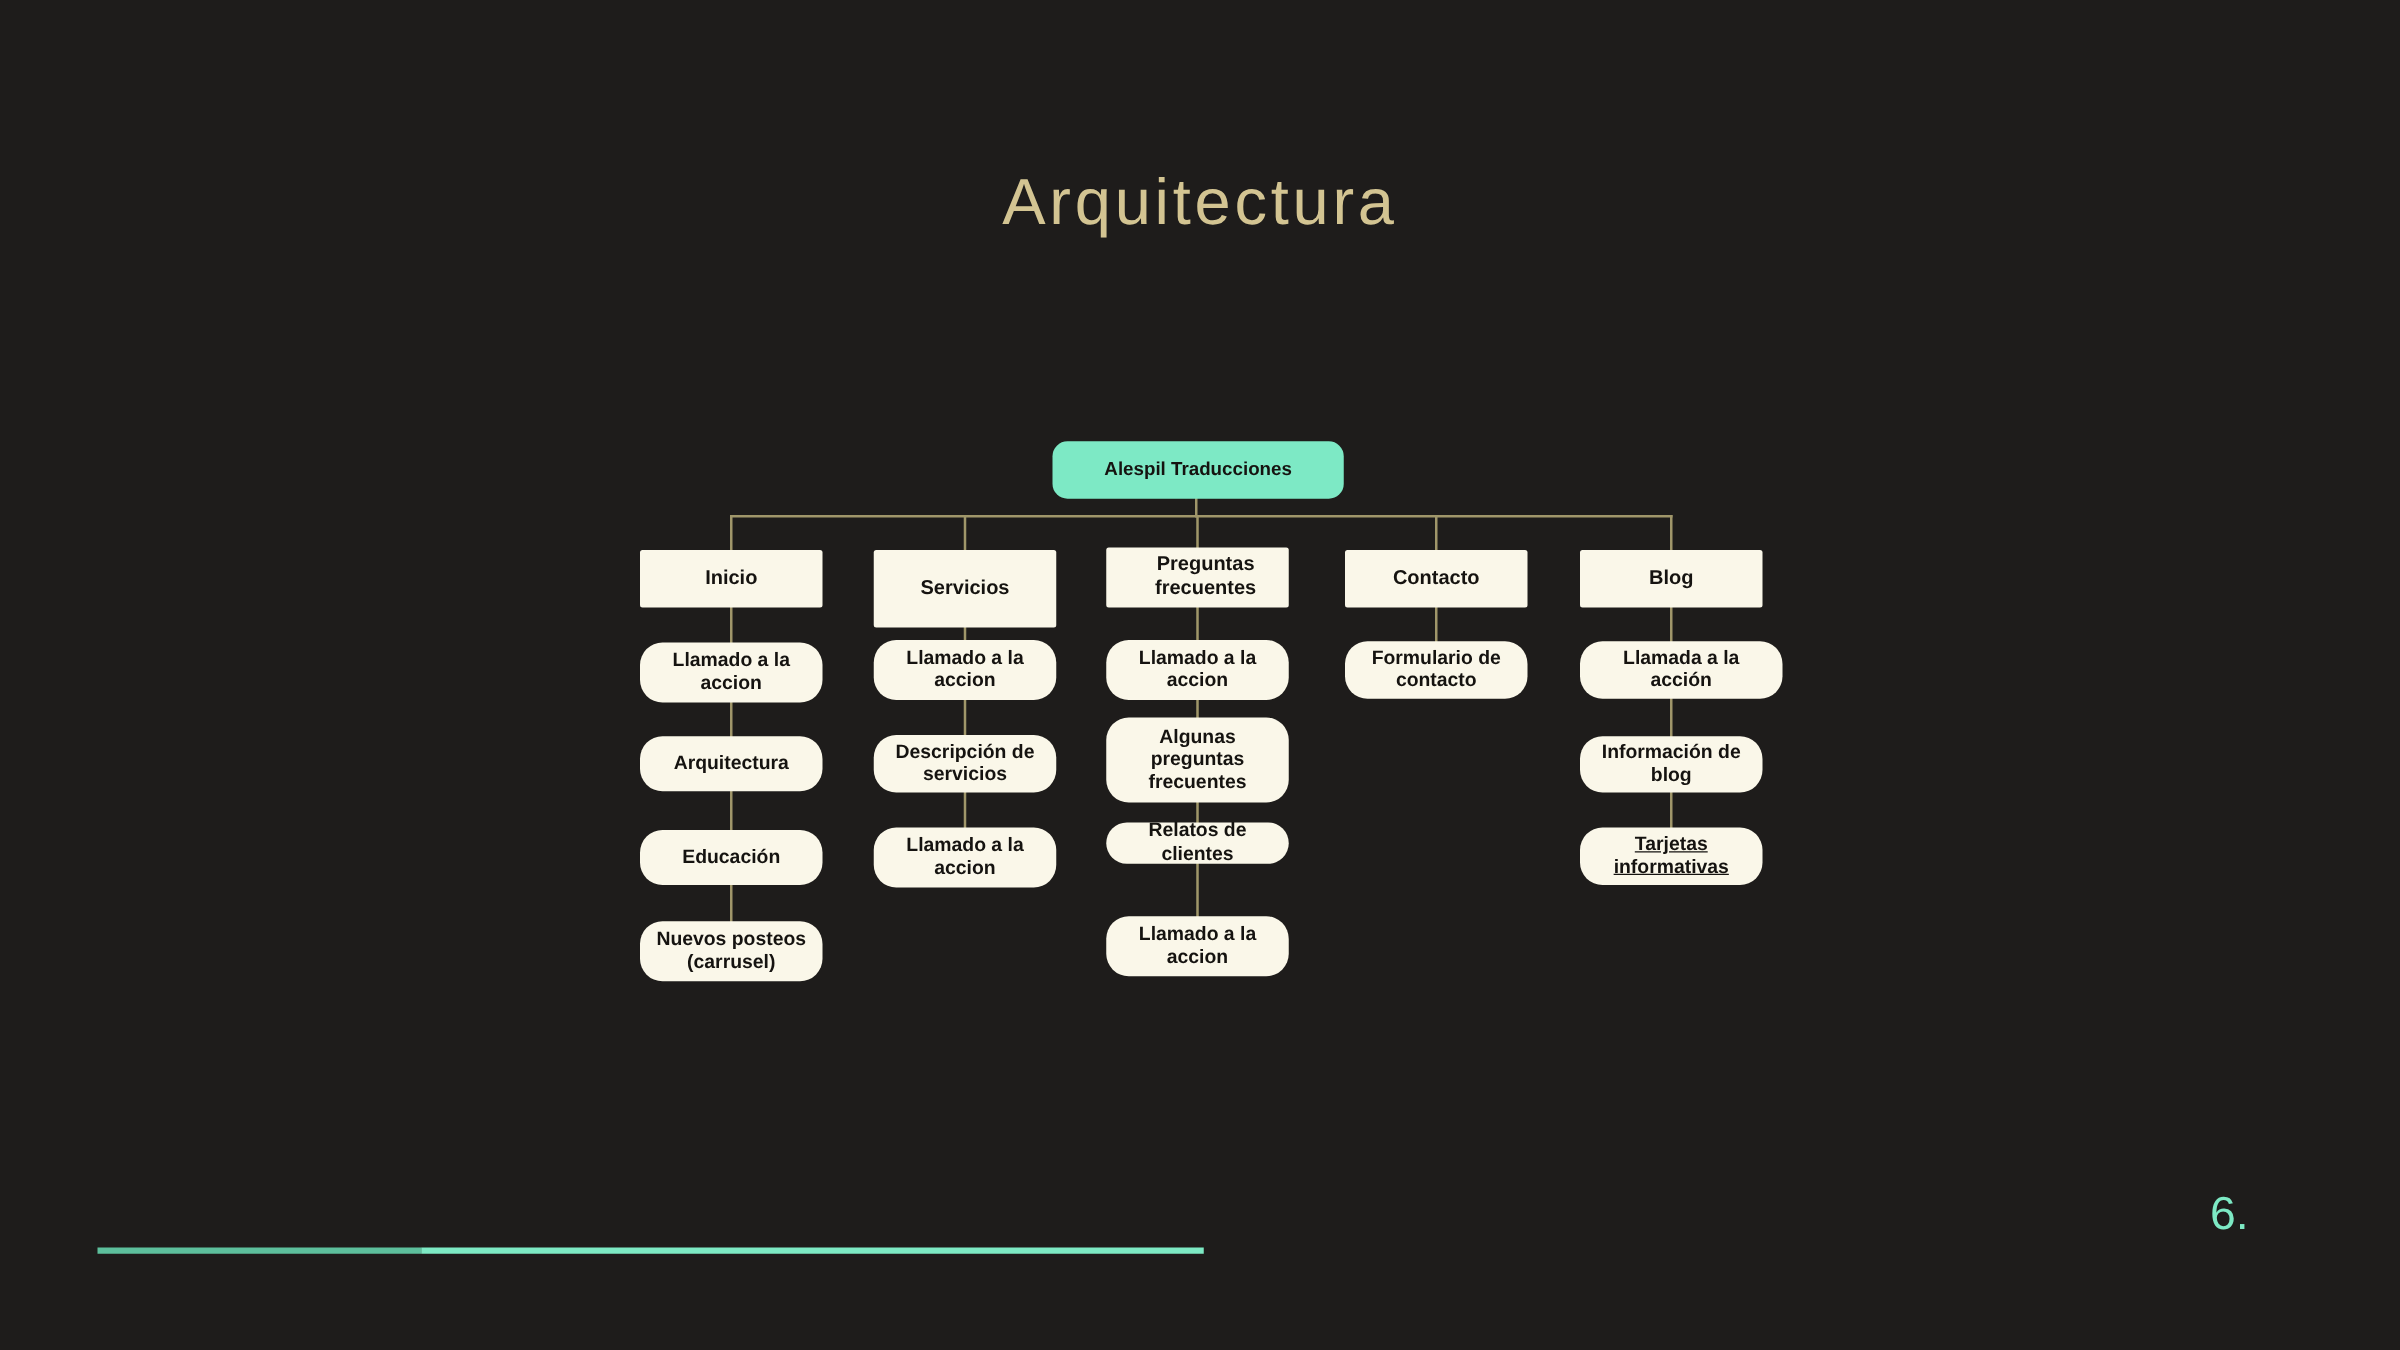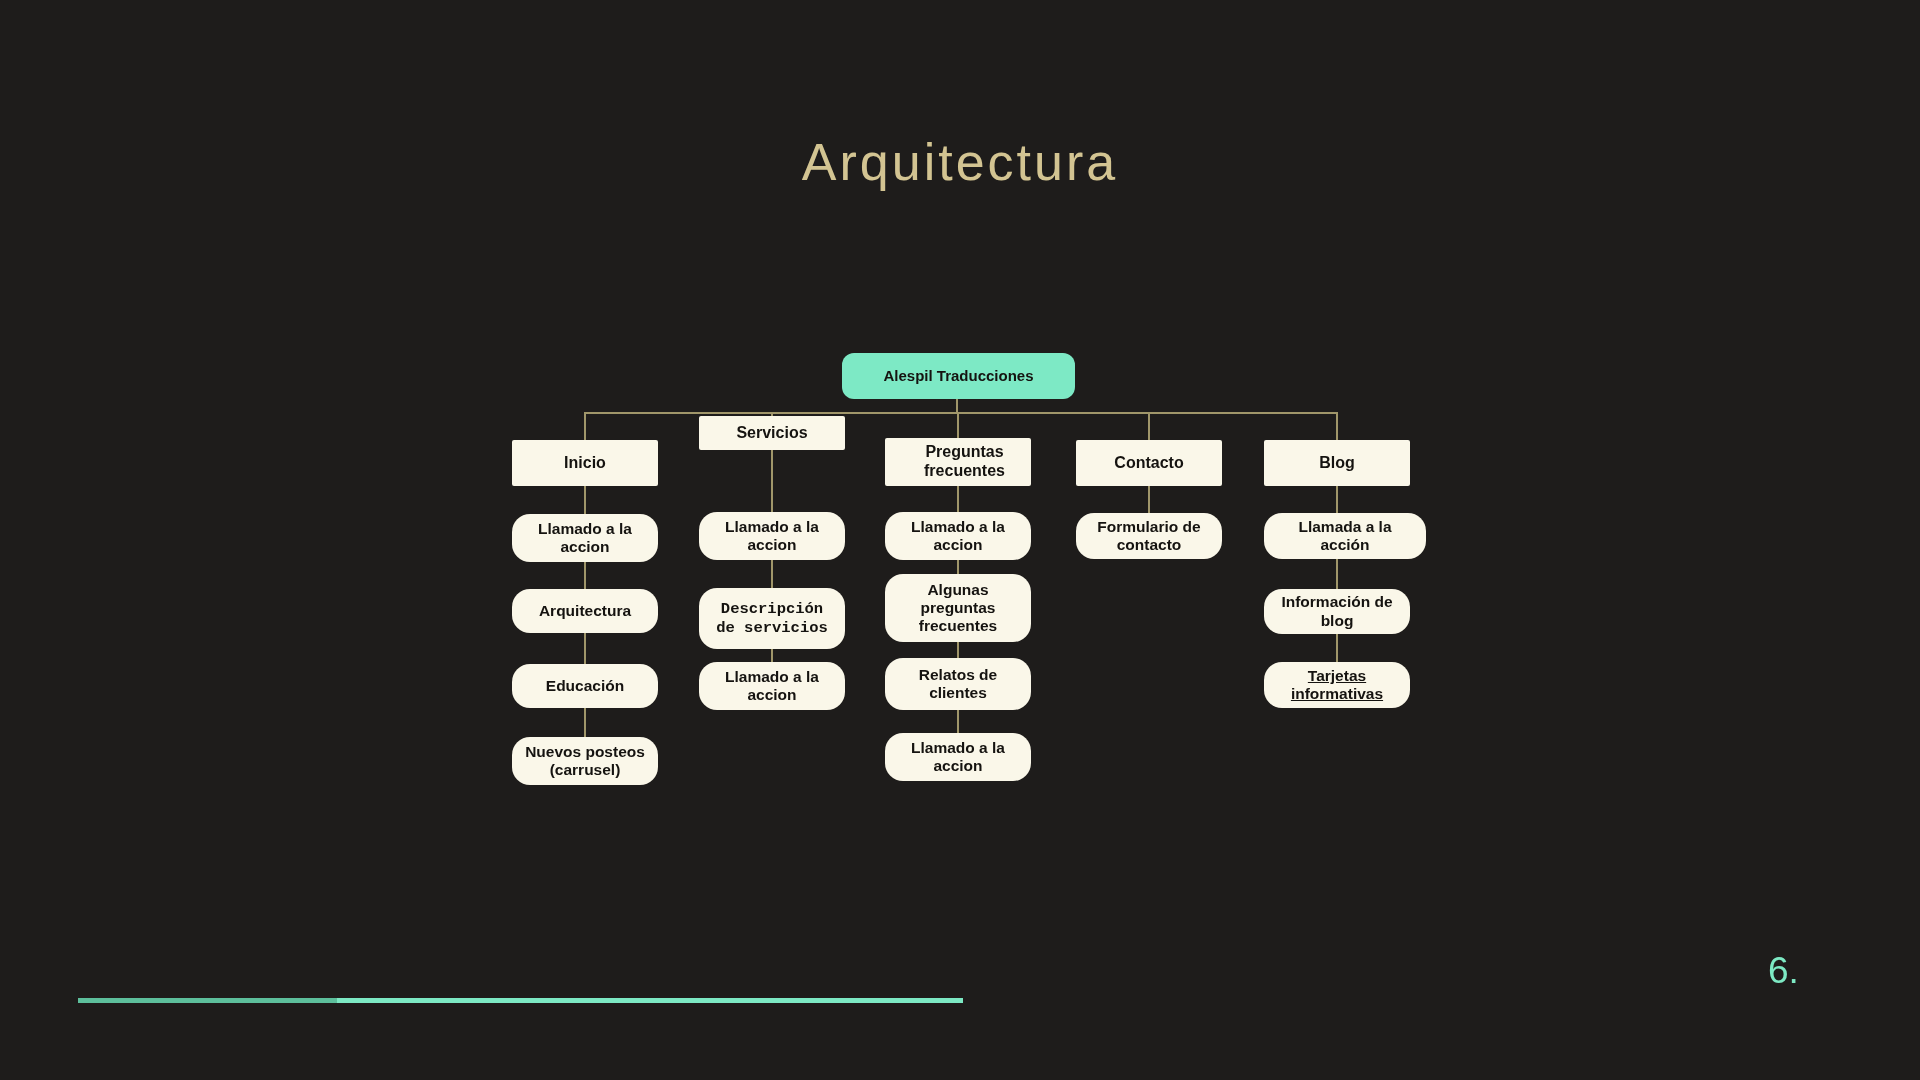--- a/index.html
+++ b/index.html
@@ -96,29 +96,29 @@
   <div class="conn" style="left:1336px; top:412px; width:2px; height:273px;"></div>
 
   <div class="node root-node" style="left:842px; top:353px; width:233px; height:46px;">Alespil Traducciones</div>
 
   <div class="node header-node" style="left:512px; top:440px; width:146px; height:46px;">Inicio</div>
   <div class="node pill-node" style="left:512px; top:514px; width:146px; height:48px;">Llamado a la accion</div>
   <div class="node pill-node" style="left:512px; top:589px; width:146px; height:44px;">Arquitectura</div>
   <div class="node pill-node" style="left:512px; top:664px; width:146px; height:44px;">Educación</div>
   <div class="node pill-node" style="left:512px; top:737px; width:146px; height:48px;">Nuevos posteos (carrusel)</div>
 
-  <div class="node header-node" style="left:699px; top:416px; width:146px; height:34px;">Servicios</div>
+  <div class="node header-node" style="left:699px; top:440px; width:146px; height:62px;">Servicios</div>
   <div class="node pill-node" style="left:699px; top:512px; width:146px; height:48px;">Llamado a la accion</div>
-  <div class="node pill-node" style="left:699px; top:588px; width:146px; height:61px;font-family:Liberation Mono, monospace;">Descripción de servicios</div>
+  <div class="node pill-node" style="left:699px; top:588px; width:146px; height:46px;">Descripción de servicios</div>
   <div class="node pill-node" style="left:699px; top:662px; width:146px; height:48px;">Llamado a la accion</div>
 
   <div class="node header-node" style="left:885px; top:438px; width:146px; height:48px;padding-left:21px;">Preguntas frecuentes</div>
   <div class="node pill-node" style="left:885px; top:512px; width:146px; height:48px;">Llamado a la accion</div>
   <div class="node pill-node" style="left:885px; top:574px; width:146px; height:68px;">Algunas preguntas frecuentes</div>
-  <div class="node pill-node" style="left:885px; top:658px; width:146px; height:52px;">Relatos de clientes</div>
+  <div class="node pill-node" style="left:885px; top:658px; width:146px; height:33px;">Relatos de clientes</div>
   <div class="node pill-node" style="left:885px; top:733px; width:146px; height:48px;">Llamado a la accion</div>
 
   <div class="node header-node" style="left:1076px; top:440px; width:146px; height:46px;">Contacto</div>
   <div class="node pill-node" style="left:1076px; top:513px; width:146px; height:46px;">Formulario de contacto</div>
 
   <div class="node header-node" style="left:1264px; top:440px; width:146px; height:46px;">Blog</div>
   <div class="node pill-node" style="left:1264px; top:513px; width:162px; height:46px;">Llamada a la acción</div>
   <div class="node pill-node" style="left:1264px; top:589px; width:146px; height:45px;">Información de blog</div>
   <div class="node pill-node" style="left:1264px; top:662px; width:146px; height:46px;text-decoration:underline;">Tarjetas informativas</div>
 

